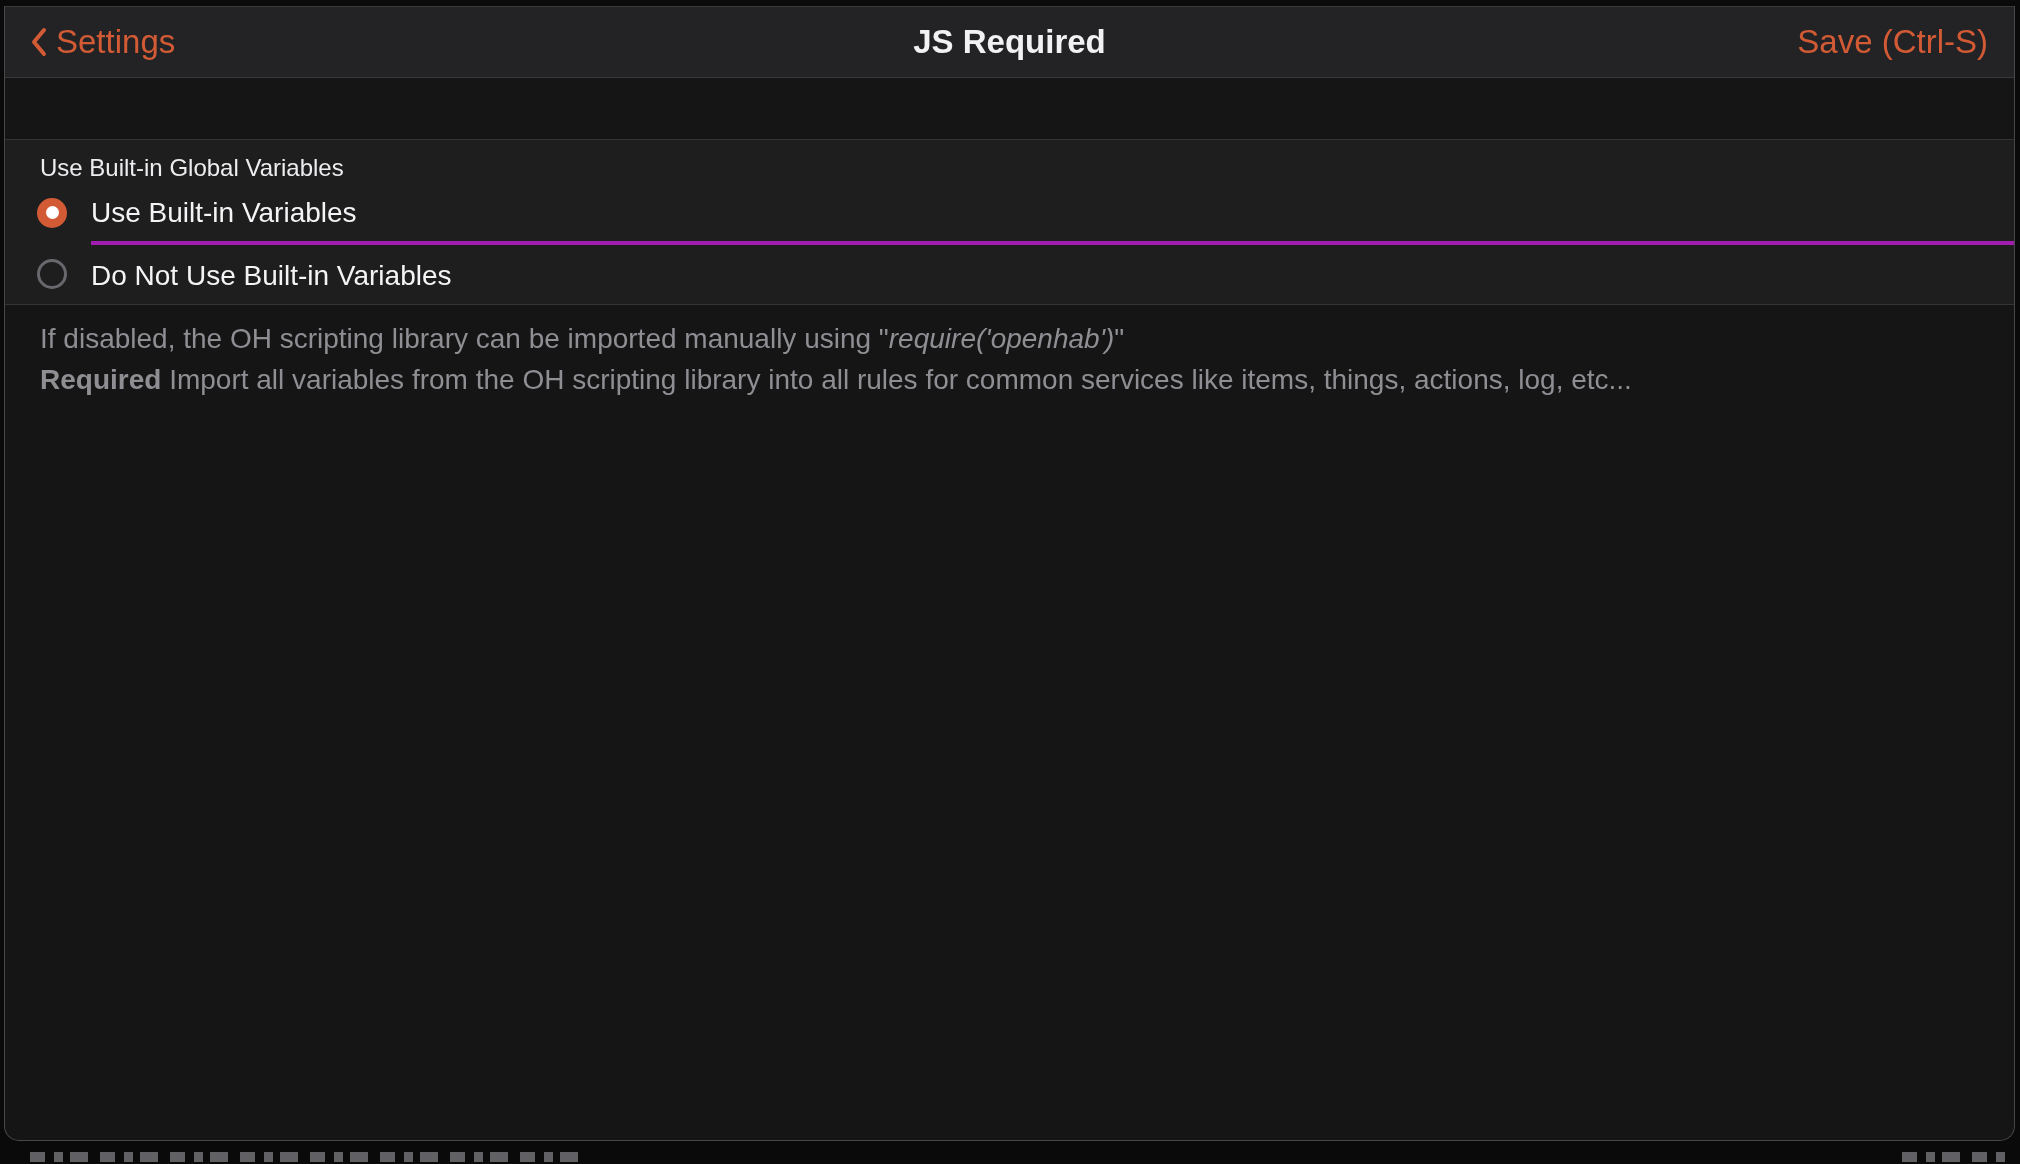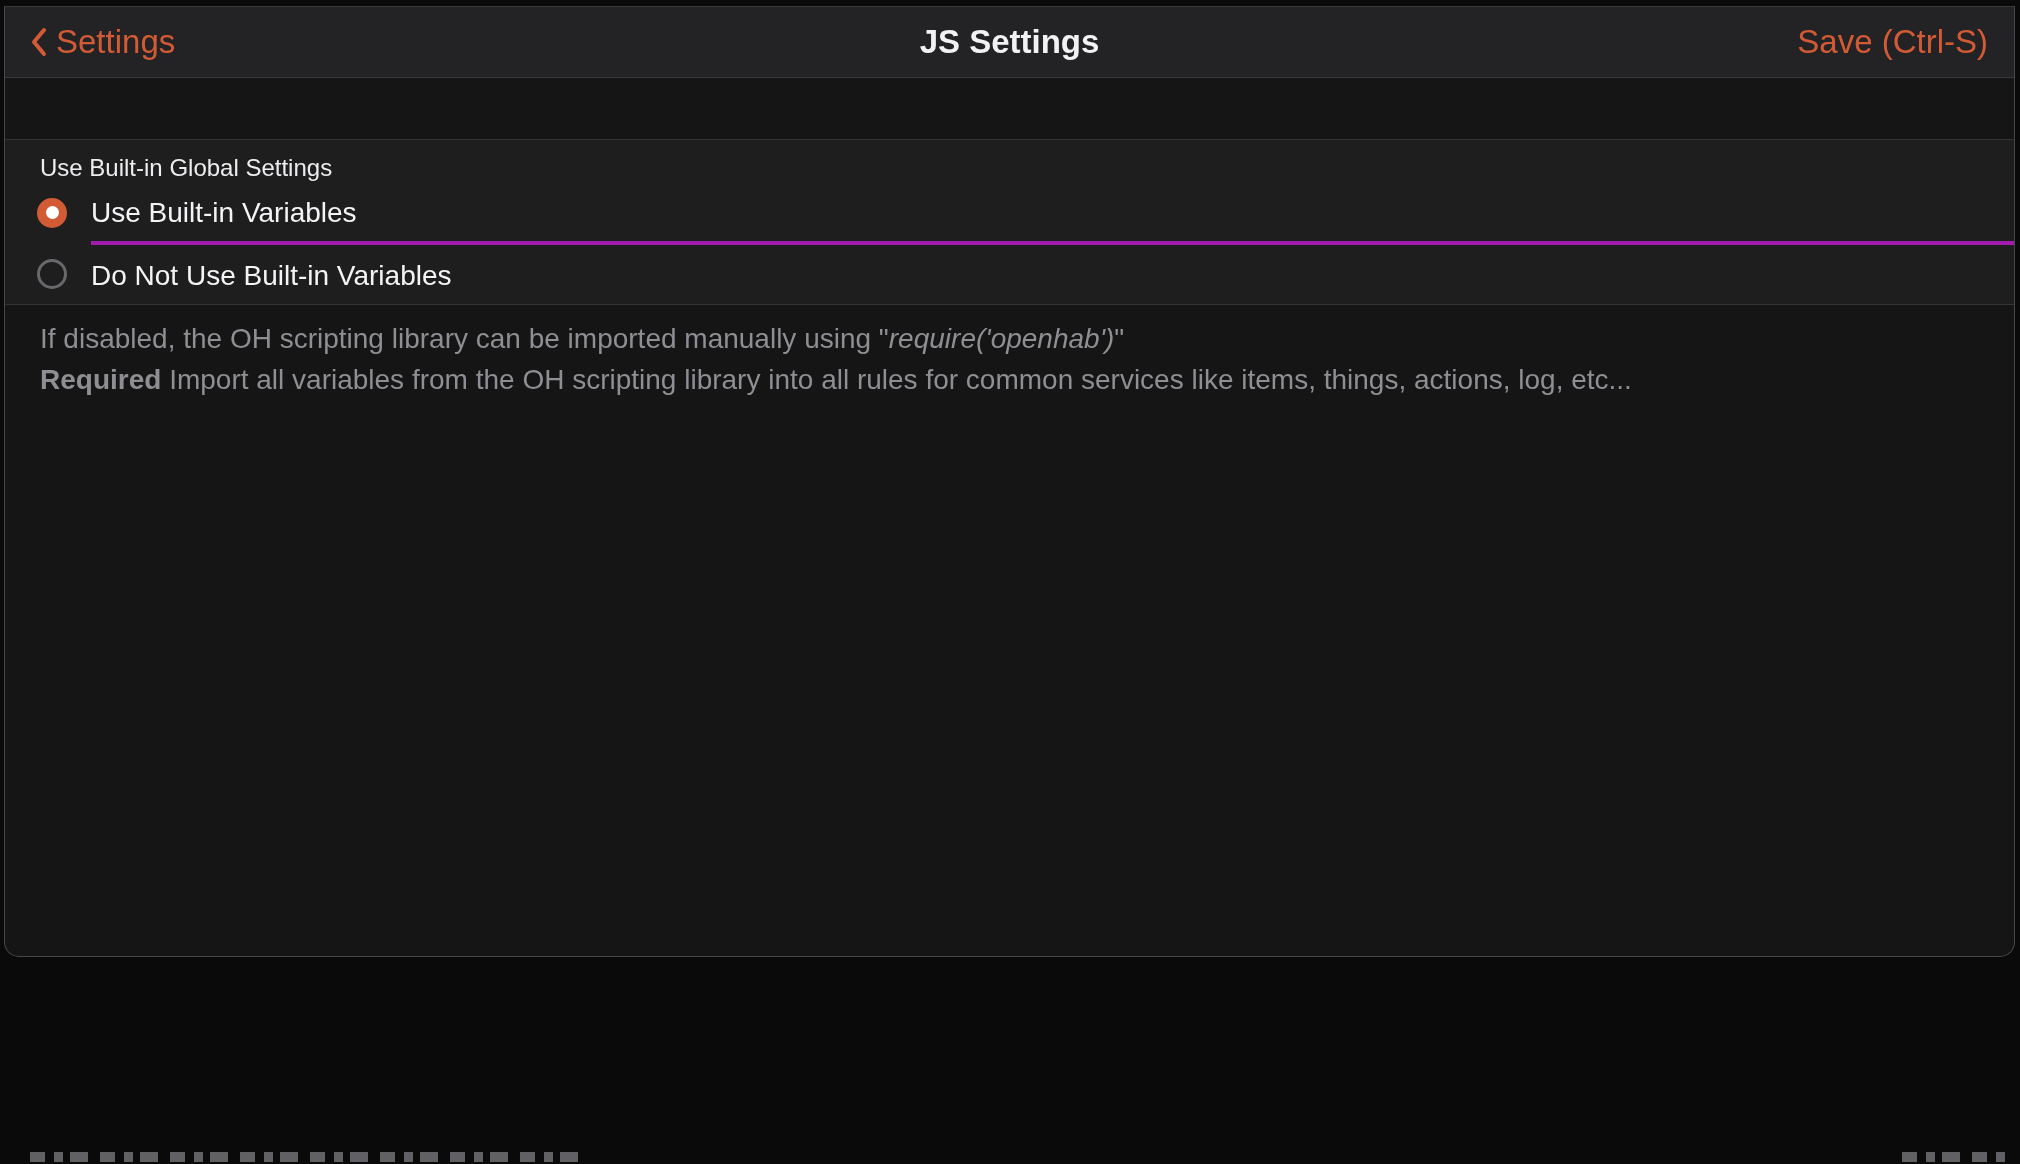--- a/index.html
+++ b/index.html
@@ -6,21 +6,21 @@
   body{
     width:2020px;height:1164px;
     background:#0a0a0b;
     position:relative;
     overflow:hidden;
     font-family:"Liberation Sans","DejaVu Sans",sans-serif;
     -webkit-font-smoothing:antialiased;
   }
   .window{
     position:absolute;left:4px;top:6px;
-    width:2011px;height:951px;
+    width:2011px;height:1135px;
     box-sizing:border-box;
     background:#151516;
     border:1px solid #47474a;
     border-top-color:#3a3a3d;
     border-radius:0 0 15px 15px;
     overflow:hidden;
   }
   
   .navbar{
     position:relative;
@@ -133,28 +133,28 @@
 
   <div class="navbar">
     <div class="nav-link">
       <span class="chev">
         <svg width="16" height="30" viewBox="0 0 16 30">
           <polyline points="13,3 3,15 13,27" fill="none" stroke="#d25b35" stroke-width="4" stroke-linecap="round" stroke-linejoin="round"></polyline>
         </svg>
       </span>
       <span>Settings</span>
     </div>
-    <div class="nav-title">JS Settings</div>
+    <div class="nav-title">JS Required</div>
     <div class="nav-link">Save (Ctrl-S)</div>
   </div>
 
   <div class="gap"></div>
 
   <div class="section">
-    <div class="section-label">Use Built-in Global Settings</div>
+    <div class="section-label">Use Built-in Global Variables</div>
 
     <div class="option-row">
       <span class="radio selected"></span>
       <span class="row-inner">
         <span class="row-title">Use Built-in Variables</span>
       </span>
     </div>
 
     <div class="option-row with-divider">
       <span class="radio"></span>

